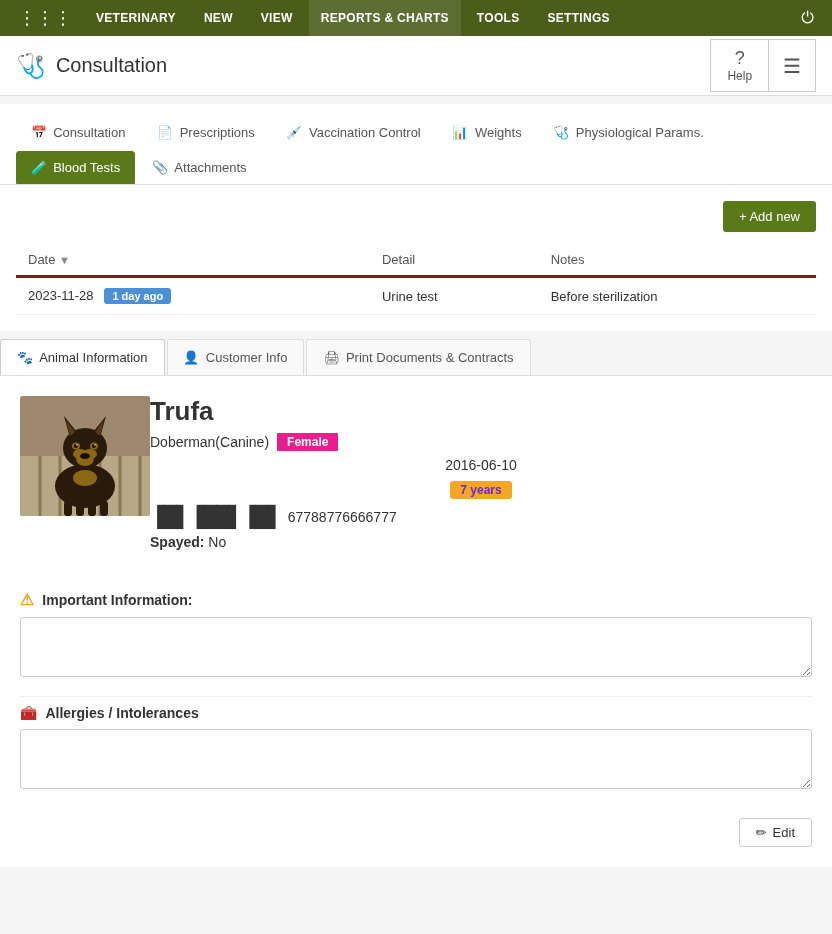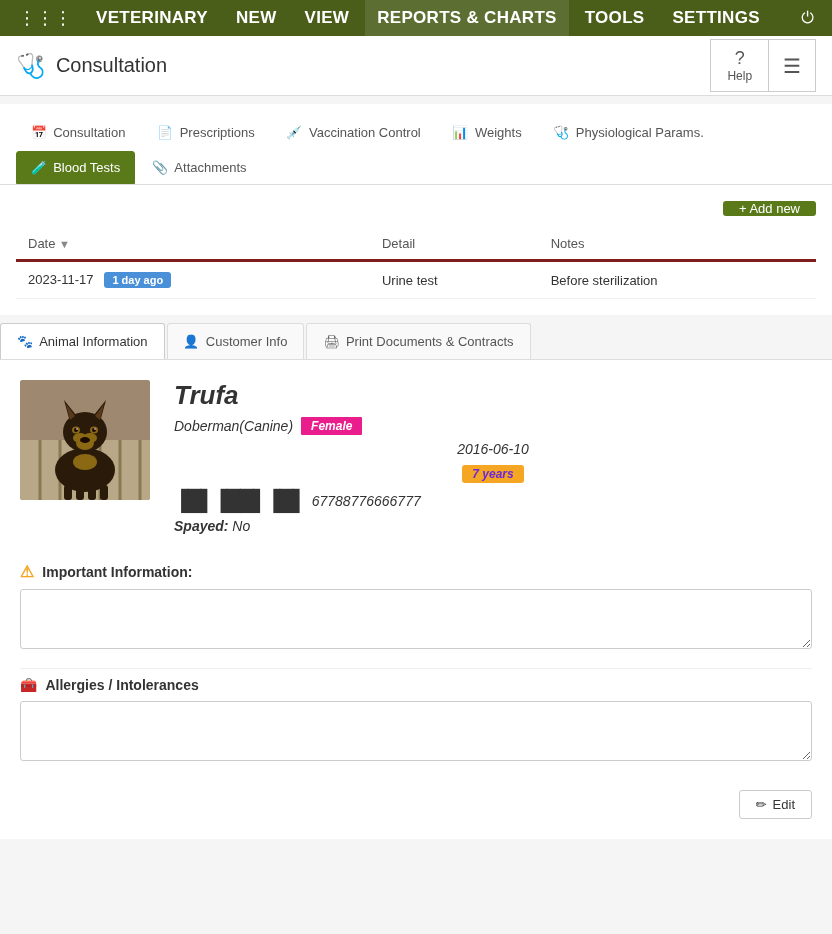--- a/index.html
+++ b/index.html
@@ -15,21 +15,21 @@
       gap: 4px;
     }
     .top-nav .nav-grid {
       color: white;
       font-size: 18px;
       padding: 0 8px;
       cursor: pointer;
     }
     .top-nav .nav-item {
       color: white;
-      font-size: 17px;
+      font-size: 12px;
       font-weight: bold;
       padding: 0 12px;
       cursor: pointer;
       text-transform: uppercase;
       letter-spacing: 0.3px;
       height: 36px;
       display: flex;
       align-items: center;
     }
     .top-nav .nav-item.active { background: rgba(255,255,255,0.1); }
@@ -129,21 +129,21 @@
     
     .toolbar-row {
       display: flex;
       justify-content: flex-end;
       margin-bottom: 12px;
     }
     .add-new-btn {
       background: #5a7a1a;
       color: white;
       border: none;
-      padding: 0 16px;
+      padding: 8px 16px;
       cursor: pointer;
       font-size: 13px;
       border-radius: 3px;
       display: flex;
       align-items: center;
       gap: 6px;
     }
 
     
     .data-table {
@@ -202,23 +202,21 @@
       border-bottom-color: white;
     }
 
     
     .animal-panel {
       background: white;
       padding: 20px;
     }
     .animal-card {
       display: flex;
-      gap: 24px;
-      margin-bottom: 28px;
-      font-style: italic;
+      margin-bottom: 40px;
     }
     .animal-photo {
       width: 130px;
       height: 120px;
       background: #888;
       border-radius: 3px;
       overflow: hidden;
       flex-shrink: 0;
     }
     
@@ -385,21 +383,21 @@
           <span>Detail</span>
         </th>
         <th>
           <span>Notes</span>
         </th>
       </tr>
     </thead>
     <tbody>
       <tr>
         <td>
-          <span>2023-11-17</span>
+          <span>2023-11-28</span>
           &nbsp;
           <span class="badge badge-blue">1 day ago</span>
         </td>
         <td>Urine test</td>
         <td>Before sterilization</td>
       </tr>
     </tbody>
   </table>
 </div>
 

